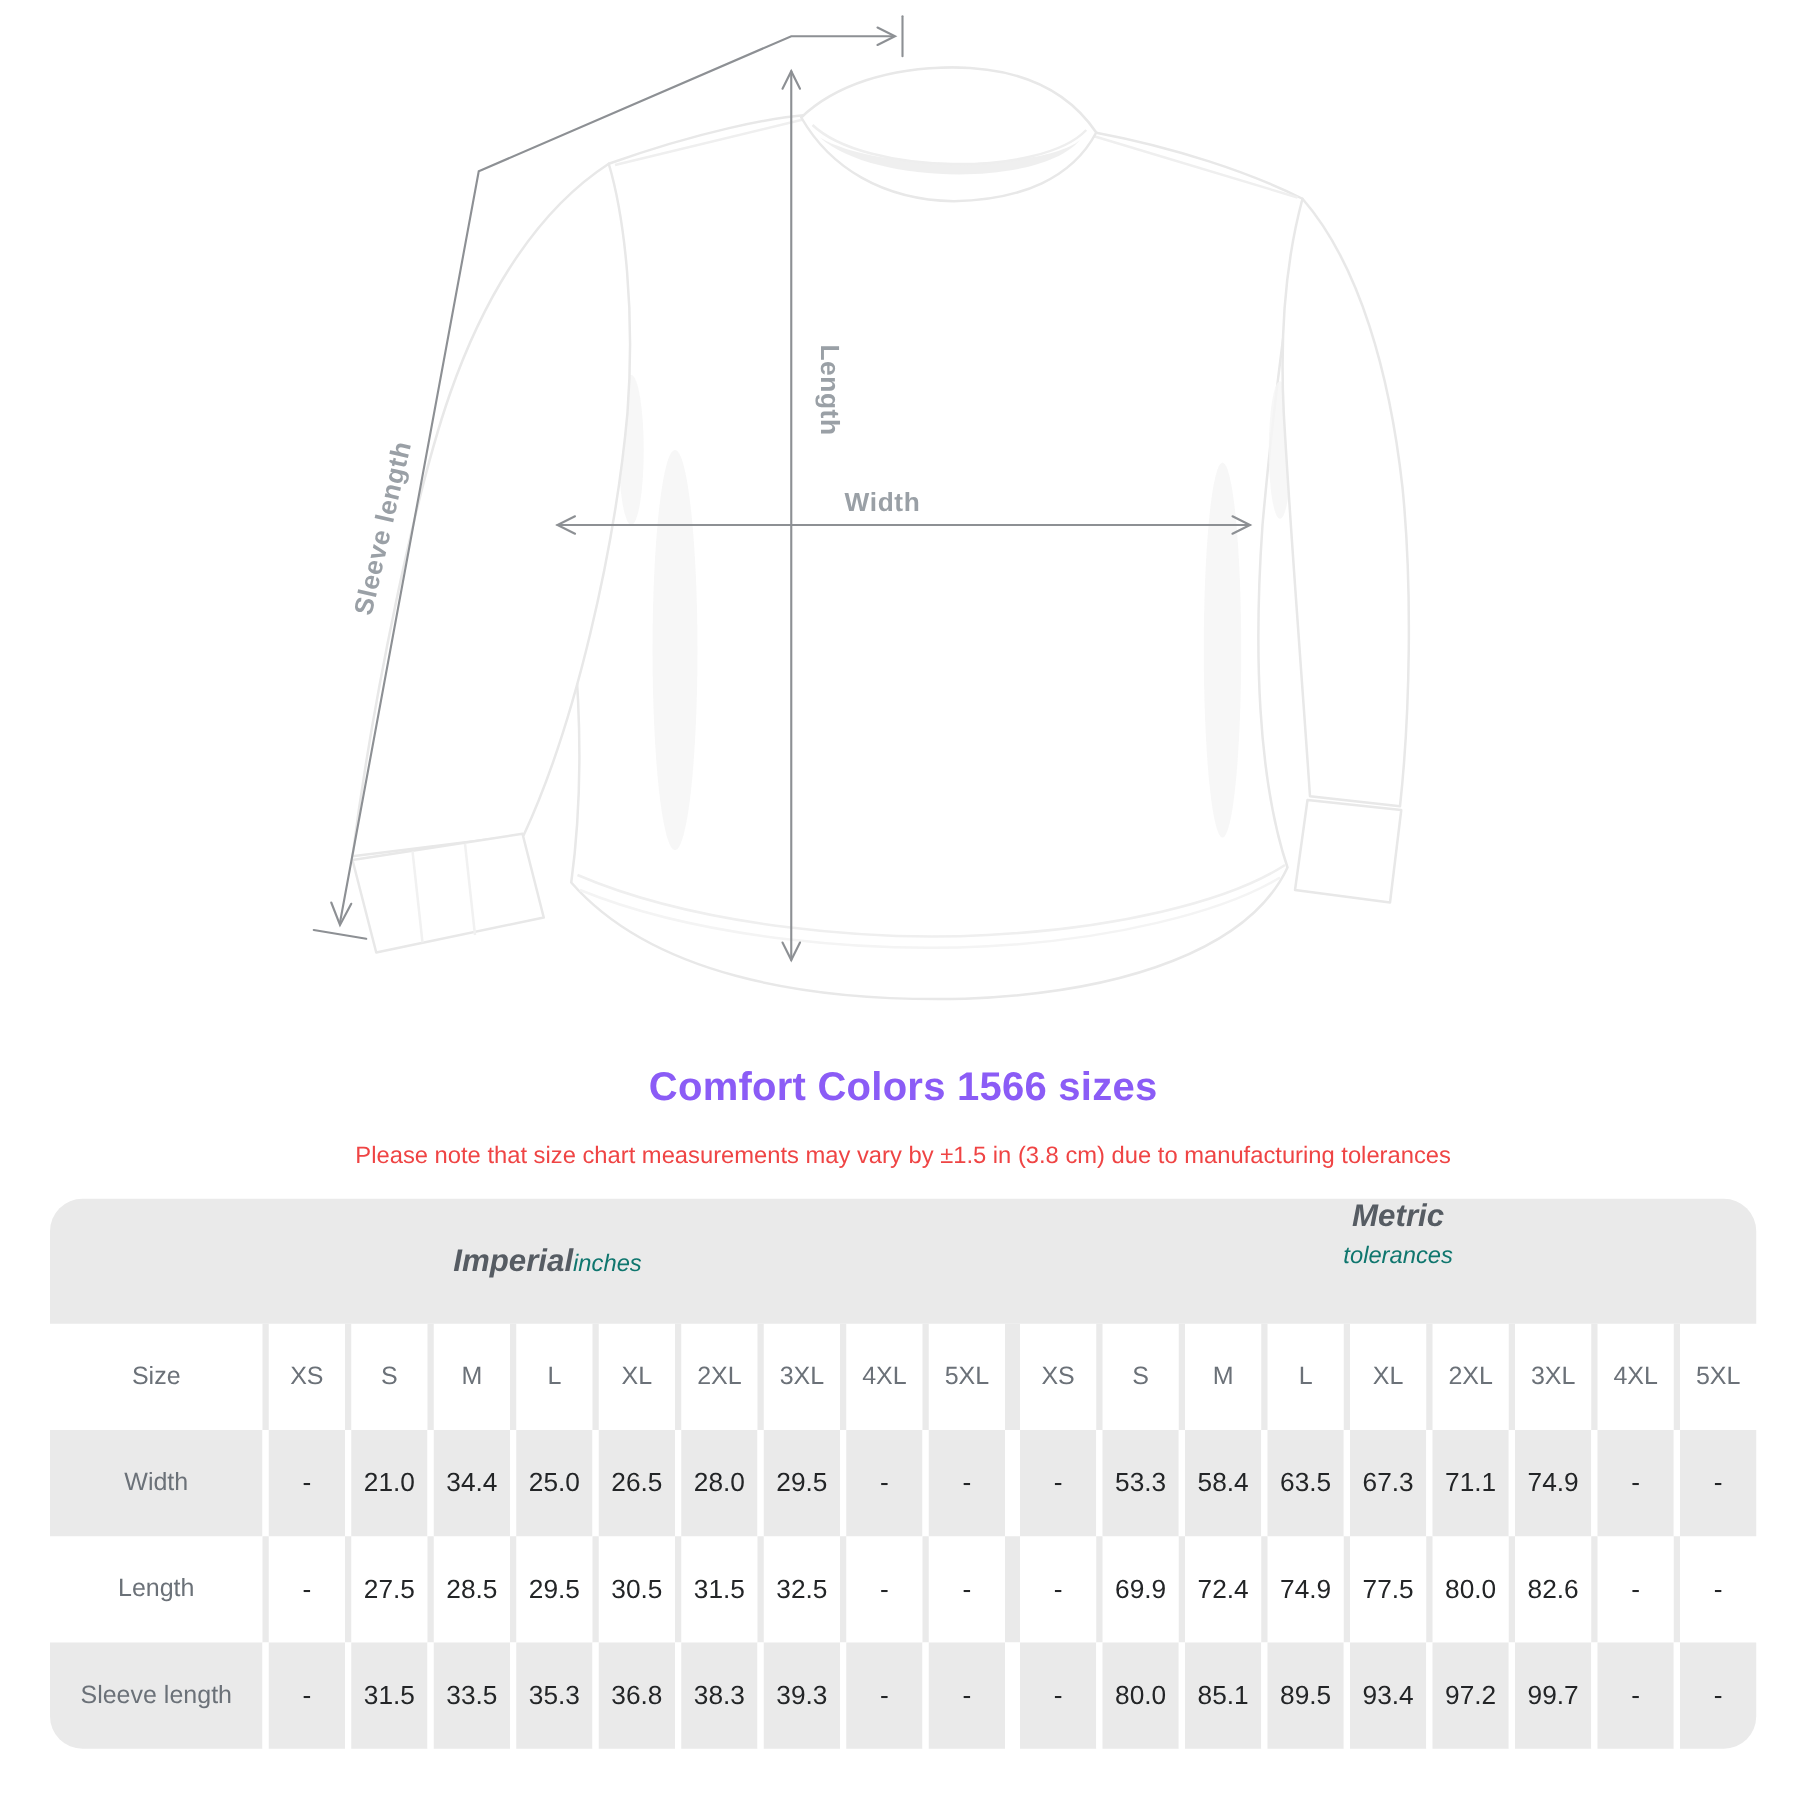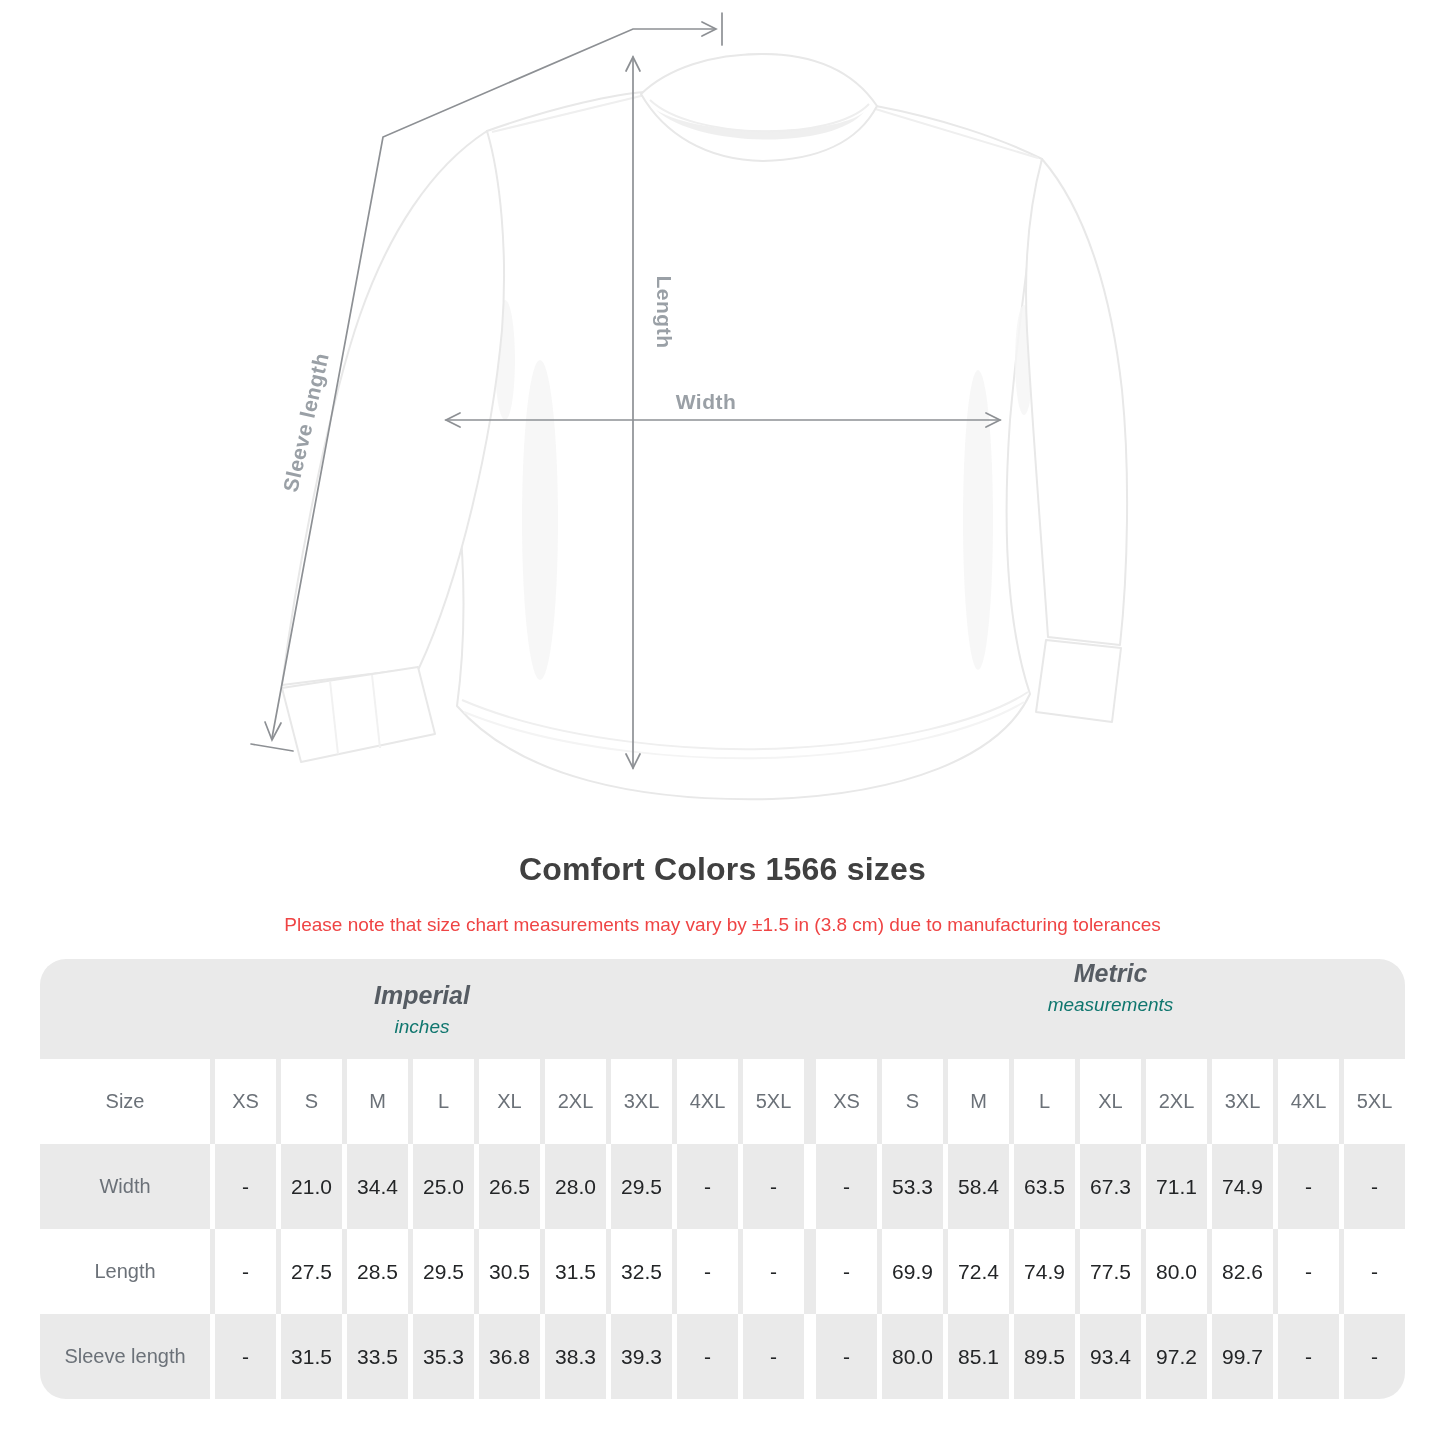--- a/index.html
+++ b/index.html
@@ -7,33 +7,33 @@
     width:1445px;height:1445px;overflow:hidden;
     font-family:"Liberation Sans","DejaVu Sans",sans-serif;
     -webkit-font-smoothing:antialiased;
   }
   
   .diagram-wrap{width:1445px;height:845px;position:relative;}
   .diagram-wrap svg{display:block;}
   
   .title{
     margin-top:6px;text-align:center;
-    font-size:32px;font-weight:bold;color:#404040;letter-spacing:.2px;
+    font-size:32px;font-weight:bold;color:#8b5cf6;letter-spacing:.2px;
   }
   .subtitle{
     margin-top:26px;text-align:center;
     font-size:19px;color:#ef4444;
   }
   
   .size-table{margin:23px 40px 0 40px;}
   .band{
     display:flex;height:100px;background:#eaeaea;
     border-top-left-radius:26px;border-top-right-radius:26px;
   }
-  .band-left{width:calc((100% - 267px)/2 + 215px);display:flex;flex-direction:column;align-items:center;justify-content:center;}
+  .band-left{width:calc((100% - 267px)/2 + 215px);display:flex;flex-direction:row;align-items:center;justify-content:center;padding-left:16px;}
   .band-gap{width:12px;}
   .band-right{flex:1;display:flex;flex-direction:column;align-items:center;justify-content:flex-start;}
   .unit-title{font-size:25px;font-weight:bold;font-style:italic;color:#565c63;}
   .unit-sub{margin-top:6px;font-size:19px;font-style:italic;color:#0f766e;}
   .trow{
     display:grid;
     grid-template-columns:170px 5px 1fr 5px 1fr 5px 1fr 5px 1fr 5px 1fr 5px 1fr 5px 1fr 5px 1fr 5px 1fr 12px 1fr 5px 1fr 5px 1fr 5px 1fr 5px 1fr 5px 1fr 5px 1fr 5px 1fr 5px 1fr;
   }
   .cell{
     height:85px;display:flex;align-items:center;justify-content:center;
@@ -145,21 +145,21 @@
 
 <div class="size-table">
   <div class="band">
     <div class="band-left">
       <div class="unit-title">Imperial</div>
       <div class="unit-sub">inches</div>
     </div>
     <div class="band-gap"></div>
     <div class="band-right">
       <div class="unit-title">Metric</div>
-      <div class="unit-sub">measurements</div>
+      <div class="unit-sub">tolerances</div>
     </div>
   </div>
   <div id="table-rows">
       <div class="trow header white">
         <div class="cell label">Size</div>
         <div class="sep"></div>
         <div class="cell">XS</div>
         <div class="sep"></div>
         <div class="cell">S</div>
         <div class="sep"></div>

